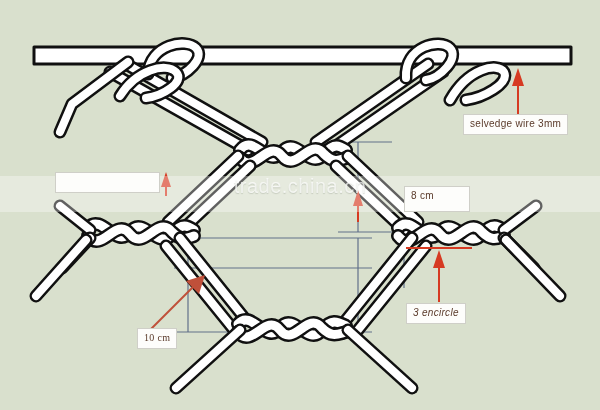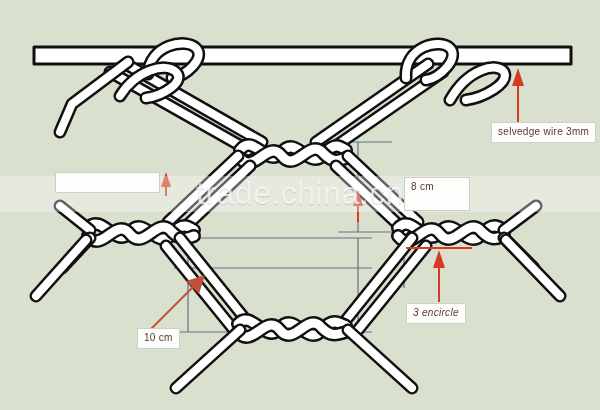--- a/index.html
+++ b/index.html
@@ -16,31 +16,31 @@
     background:#fdfdfb;
     border:1px solid #cfcfc8;
     color:#5a3a2a;
     font-size:10px;
     line-height:1;
     padding:4px 6px 5px 6px;
     white-space:nowrap;
     letter-spacing:.3px;
     box-sizing:border-box;
   }
-  #cal-selvedge{left:463px;top:122px;margin-left:28px;}
+  #cal-selvedge{left:463px;top:114px;}
   #cal-encircle{left:406px;top:303px;font-style:italic;}
-  #cal-ten{left:137px;top:328px;}
-  #cal-eight{left:404px;top:177px;width:66px;height:34px;}
+  #cal-ten{left:137px;top:328px;font-family:Liberation Serif, serif;}
+  #cal-eight{left:404px;top:186px;width:66px;height:26px;}
   #cal-blank{left:55px;top:172px;width:105px;height:21px;padding:0;}
 
   #watermark{
     position:absolute;left:0;top:175px;width:600px;
     text-align:center;
     font-family:"Liberation Sans", sans-serif;
-    font-size:32px;
+    font-size:20px;
     font-weight:400;
     color:rgba(255,255,255,0.72);
     text-shadow:0 1px 1px rgba(120,130,110,.28);
     letter-spacing:.5px;
     pointer-events:none;
   }
   #wm-strip{
     position:absolute;left:0;top:176px;width:600px;height:36px;
     background:rgba(255,255,255,0.34);
     pointer-events:none;

